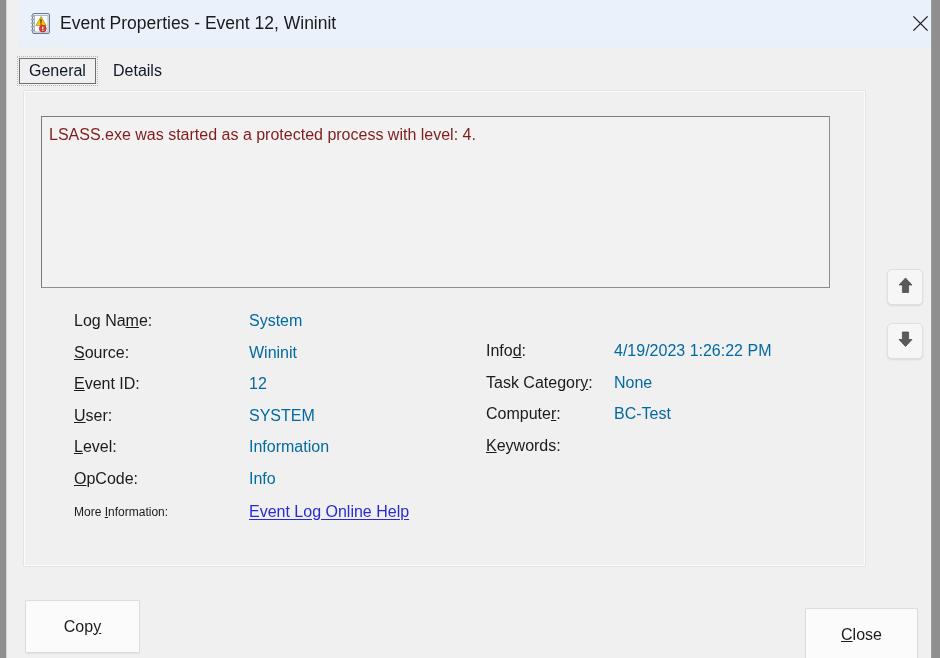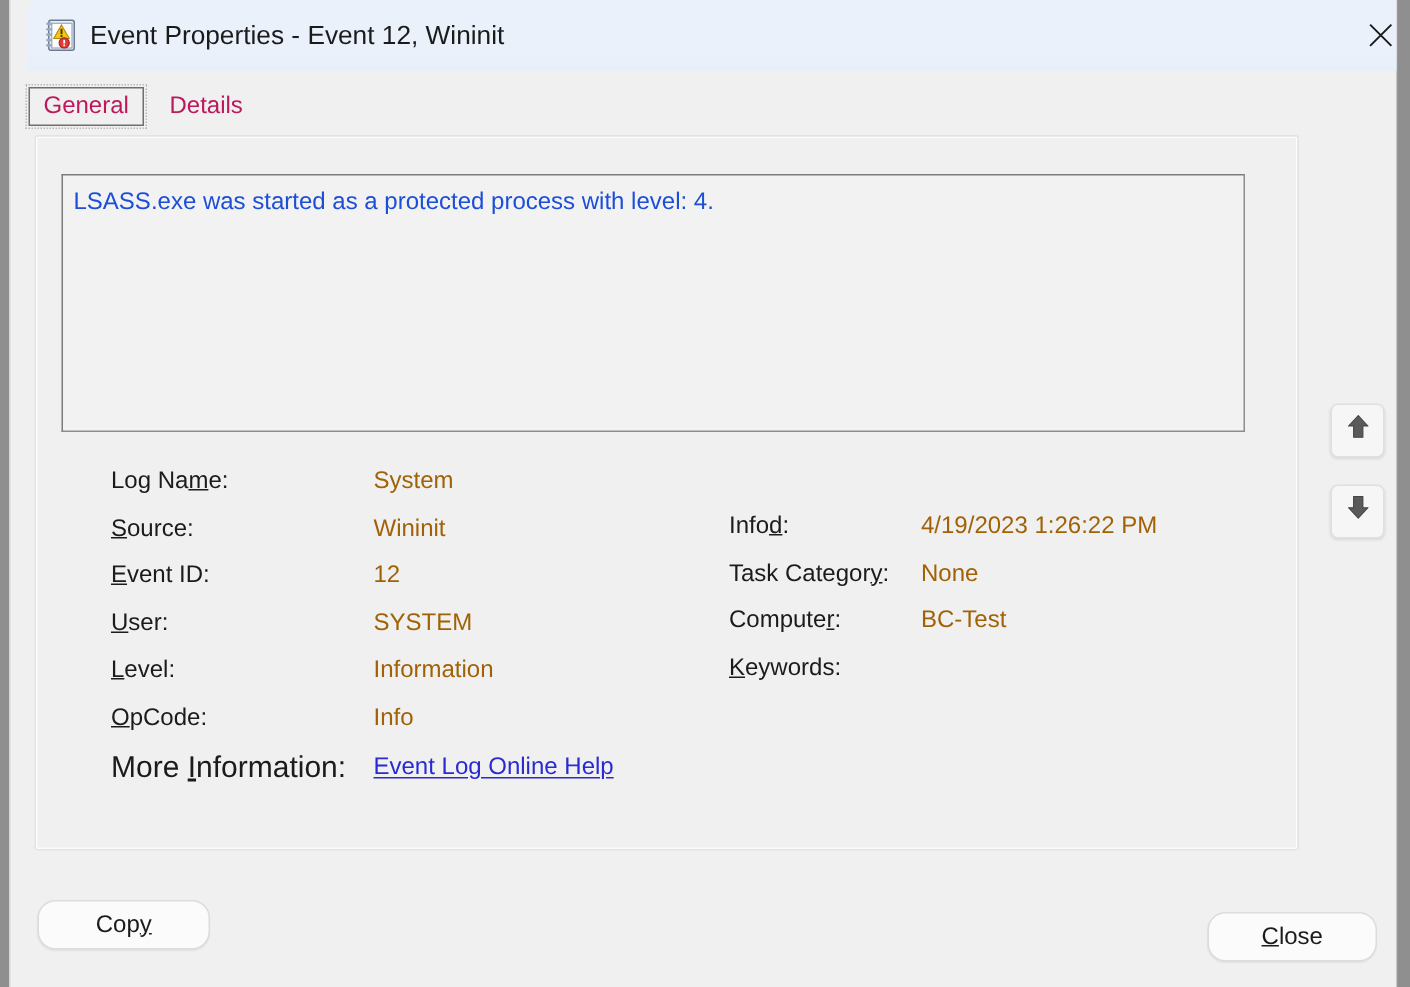--- a/index.html
+++ b/index.html
@@ -83,21 +83,21 @@
     height: 45px;
   }
   .tab {
     position: absolute;
     top: 11px;
     height: 26px;
     padding: 0 9px;
     display: flex;
     align-items: center;
     font-size: 16px;
-    color: #be185d;
+    color: #0f172a;
     box-sizing: border-box;
     white-space: nowrap;
   }
   .tab-general {
     left: 13px;
     border: 1px solid #6f6f6f;
     background: #f0f0f0;
     outline: 1px dotted #b9b9b9;
     outline-offset: 1px;
   }
@@ -133,21 +133,21 @@
     border-left-color: #7c7c7c;
     box-sizing: border-box;
     overflow: hidden;
   }
   .message-text {
     position: absolute;
     left: 7px;
     top: 7px;
     right: 6px;
     font-size: 16px;
-    color: #1d4ed8;
+    color: #7f1d1d;
     line-height: 21px;
     white-space: pre-wrap;
   }
 
   
   .fields {
     position: absolute;
     left: 18px;
     top: 219px;
     width: 806px;
@@ -167,41 +167,41 @@
     top: 0;
     font-size: 16px;
     color: #1b1b1b;
     line-height: 22px;
     white-space: nowrap;
   }
   .fvalue {
     position: absolute;
     top: 0;
     font-size: 16px;
-    color: #a16207;
+    color: #0369a1;
     line-height: 22px;
     white-space: nowrap;
   }
   .col-left  .fvalue { left: 175px; }
   .col-right .fvalue { left: 128px; }
 
   .u { text-decoration: underline; text-underline-offset: 1px; }
 
   
   .more-row {
     position: absolute;
     left: 0;
     top: 191px;
     height: 28px;
     width: 400px;
   }
   .more-label {
     position: absolute;
     left: 0; top: 0;
-    font-size: 20px;
+    font-size: 12px;
     color: #1b1b1b;
     line-height: 22px;
     white-space: nowrap;
   }
   .help-link {
     position: absolute;
     left: 175px;
     top: 0;
     font-size: 16px;
     color: #2a2ad4;
@@ -226,24 +226,24 @@
     align-items: center;
     justify-content: center;
     box-sizing: border-box;
   }
   .nav-up   { top: 269px; }
   .nav-down { top: 323px; }
 
   
   .btn {
     position: absolute;
-    height: 33px;
+    height: 53px;
     background: #fbfbfb;
     border: 1px solid #dcdcdc;
-    border-radius: 12px;
+    border-radius: 1px;
     box-shadow: 0 1px 1px rgba(0,0,0,0.06);
     display: flex;
     align-items: center;
     justify-content: center;
     font-size: 16px;
     color: #1b1b1b;
     box-sizing: border-box;
     cursor: default;
   }
   .btn-copy  { left: 19px;  top: 600px; width: 115px; }

